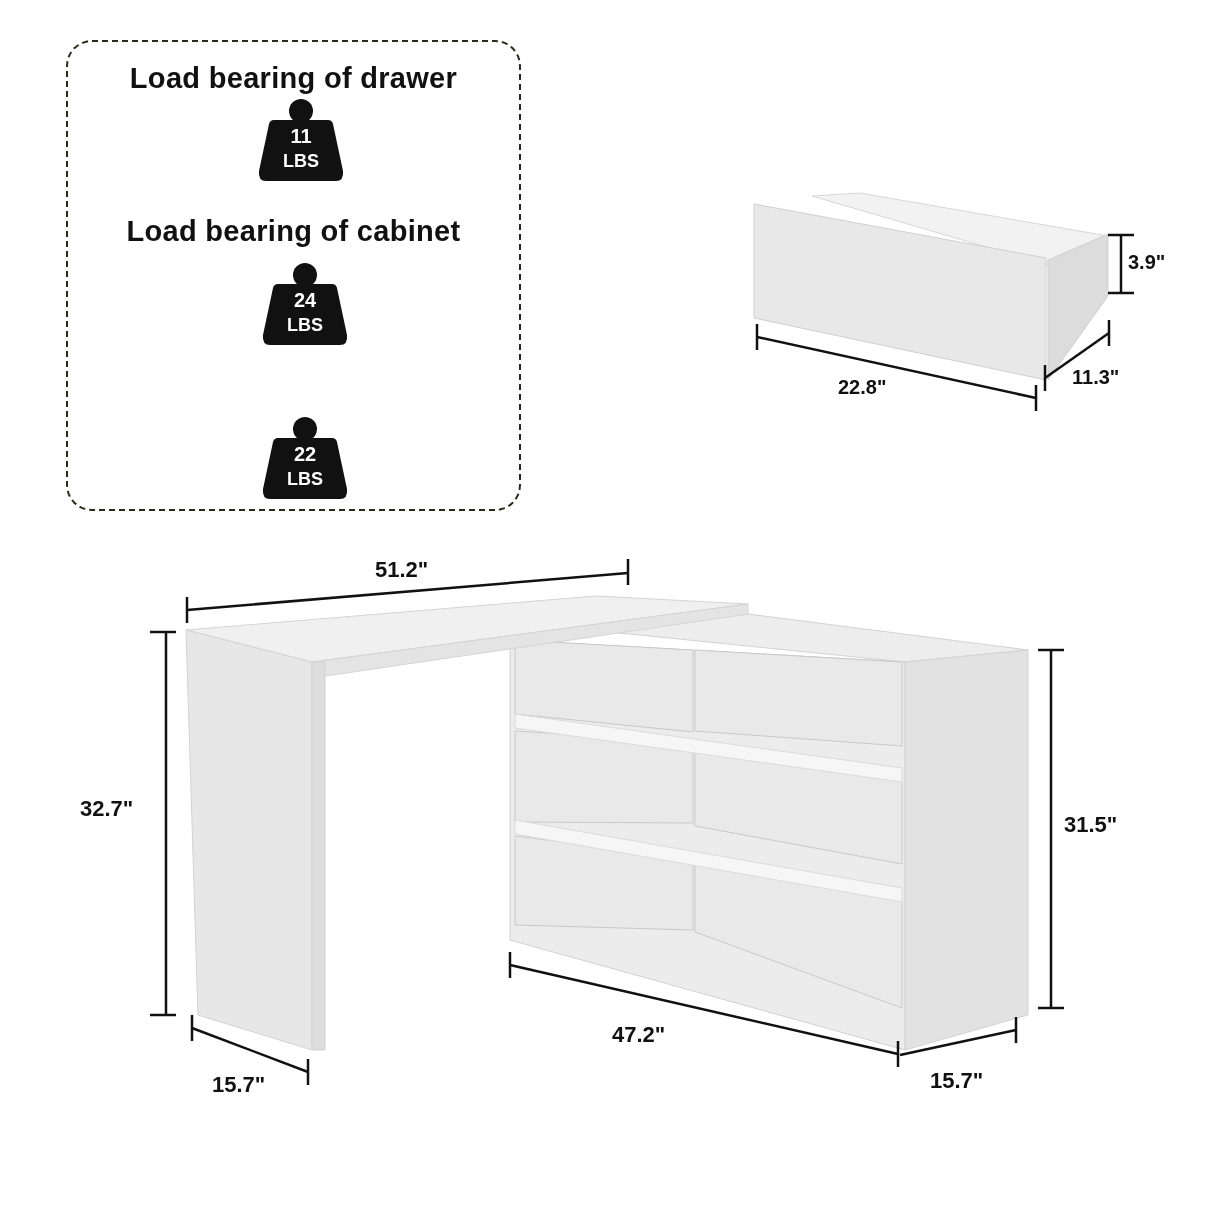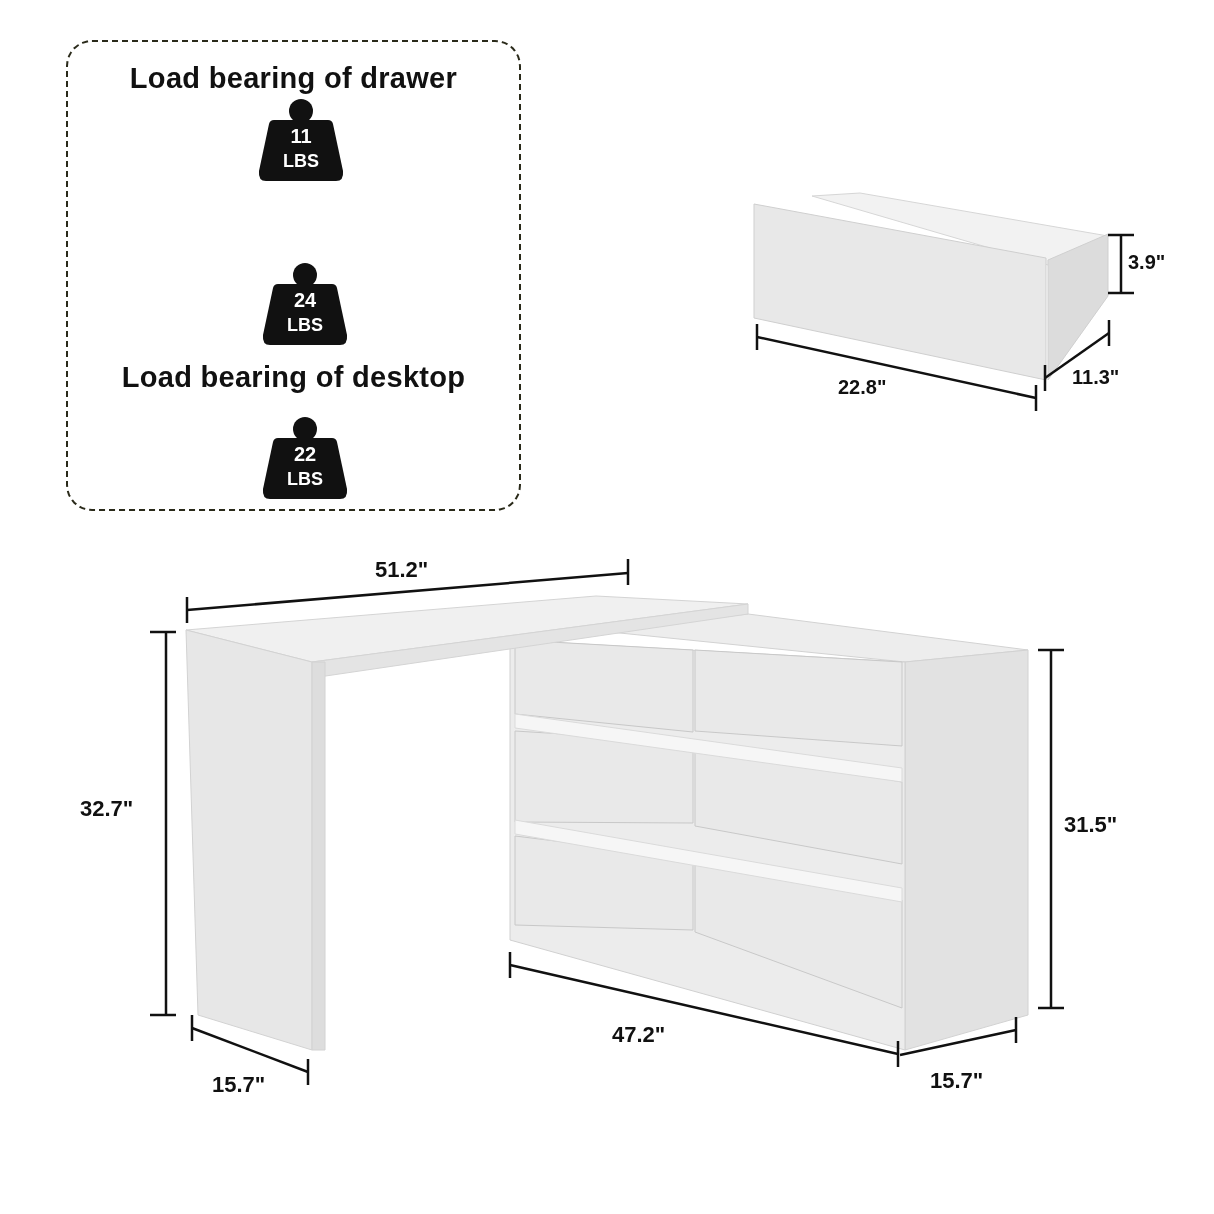--- a/index.html
+++ b/index.html
@@ -33,30 +33,30 @@
   <div class="load-title" style="top:20px;">Load bearing of drawer</div>
   <div class="weight" style="left:188px; top:57px;">
     <svg width="90" height="84" viewBox="0 0 90 84">
       <circle cx="45" cy="12" r="12" fill="#111"></circle>
       <path d="M18 21 H72 Q76 21 77 25 L87 72 Q88 82 80 82 H10 Q2 82 3 72 L13 25 Q14 21 18 21 Z" fill="#111"></path>
     </svg>
     <div class="wt-num">11</div>
     <div class="wt-unit">LBS</div>
   </div>
 
+  <div class="load-title" style="top:173px;">Load bearing of cabinet</div>
   <div class="weight" style="left:192px; top:221px;">
     <svg width="90" height="84" viewBox="0 0 90 84">
       <circle cx="45" cy="12" r="12" fill="#111"></circle>
       <path d="M18 21 H72 Q76 21 77 25 L87 72 Q88 82 80 82 H10 Q2 82 3 72 L13 25 Q14 21 18 21 Z" fill="#111"></path>
     </svg>
     <div class="wt-num">24</div>
     <div class="wt-unit">LBS</div>
   </div>
 
-  <div class="load-title" style="top:319px;">Load bearing of desktop</div>
   <div class="weight" style="left:192px; top:375px;">
     <svg width="90" height="84" viewBox="0 0 90 84">
       <circle cx="45" cy="12" r="12" fill="#111"></circle>
       <path d="M18 21 H72 Q76 21 77 25 L87 72 Q88 82 80 82 H10 Q2 82 3 72 L13 25 Q14 21 18 21 Z" fill="#111"></path>
     </svg>
     <div class="wt-num">22</div>
     <div class="wt-unit">LBS</div>
   </div>
 </div>
 

